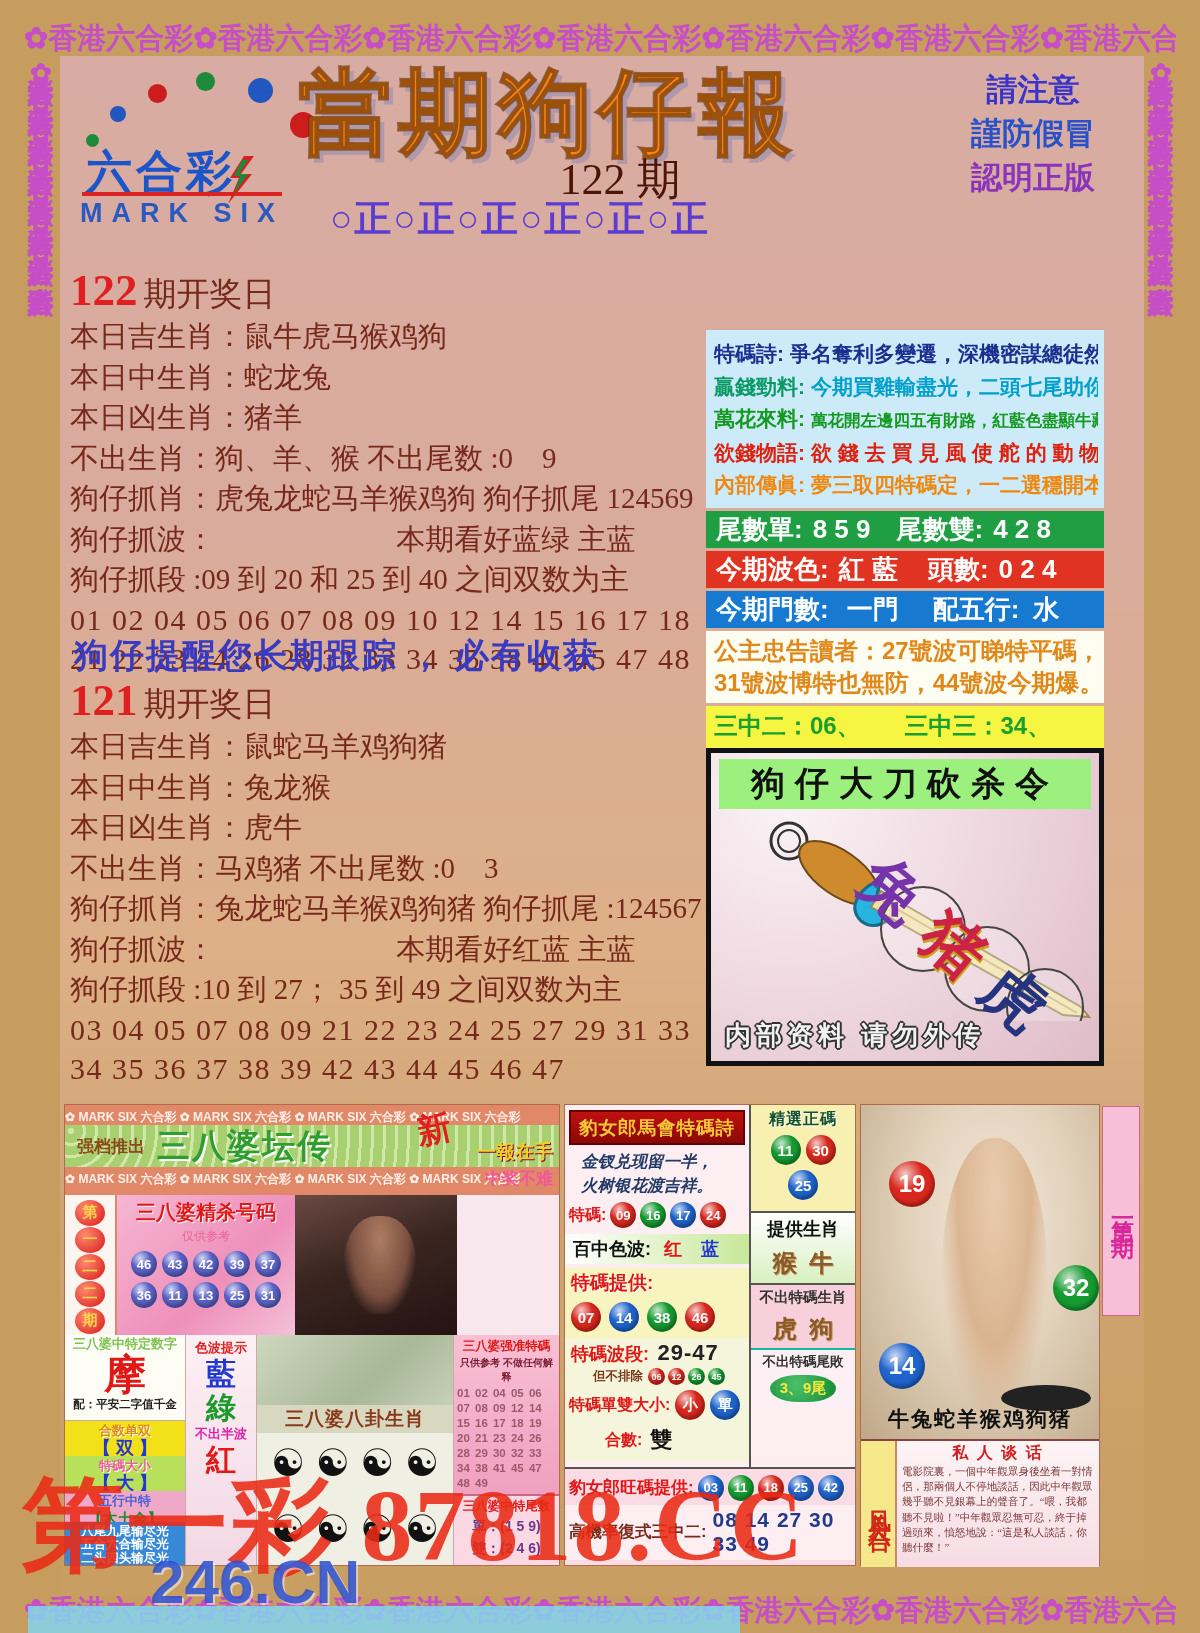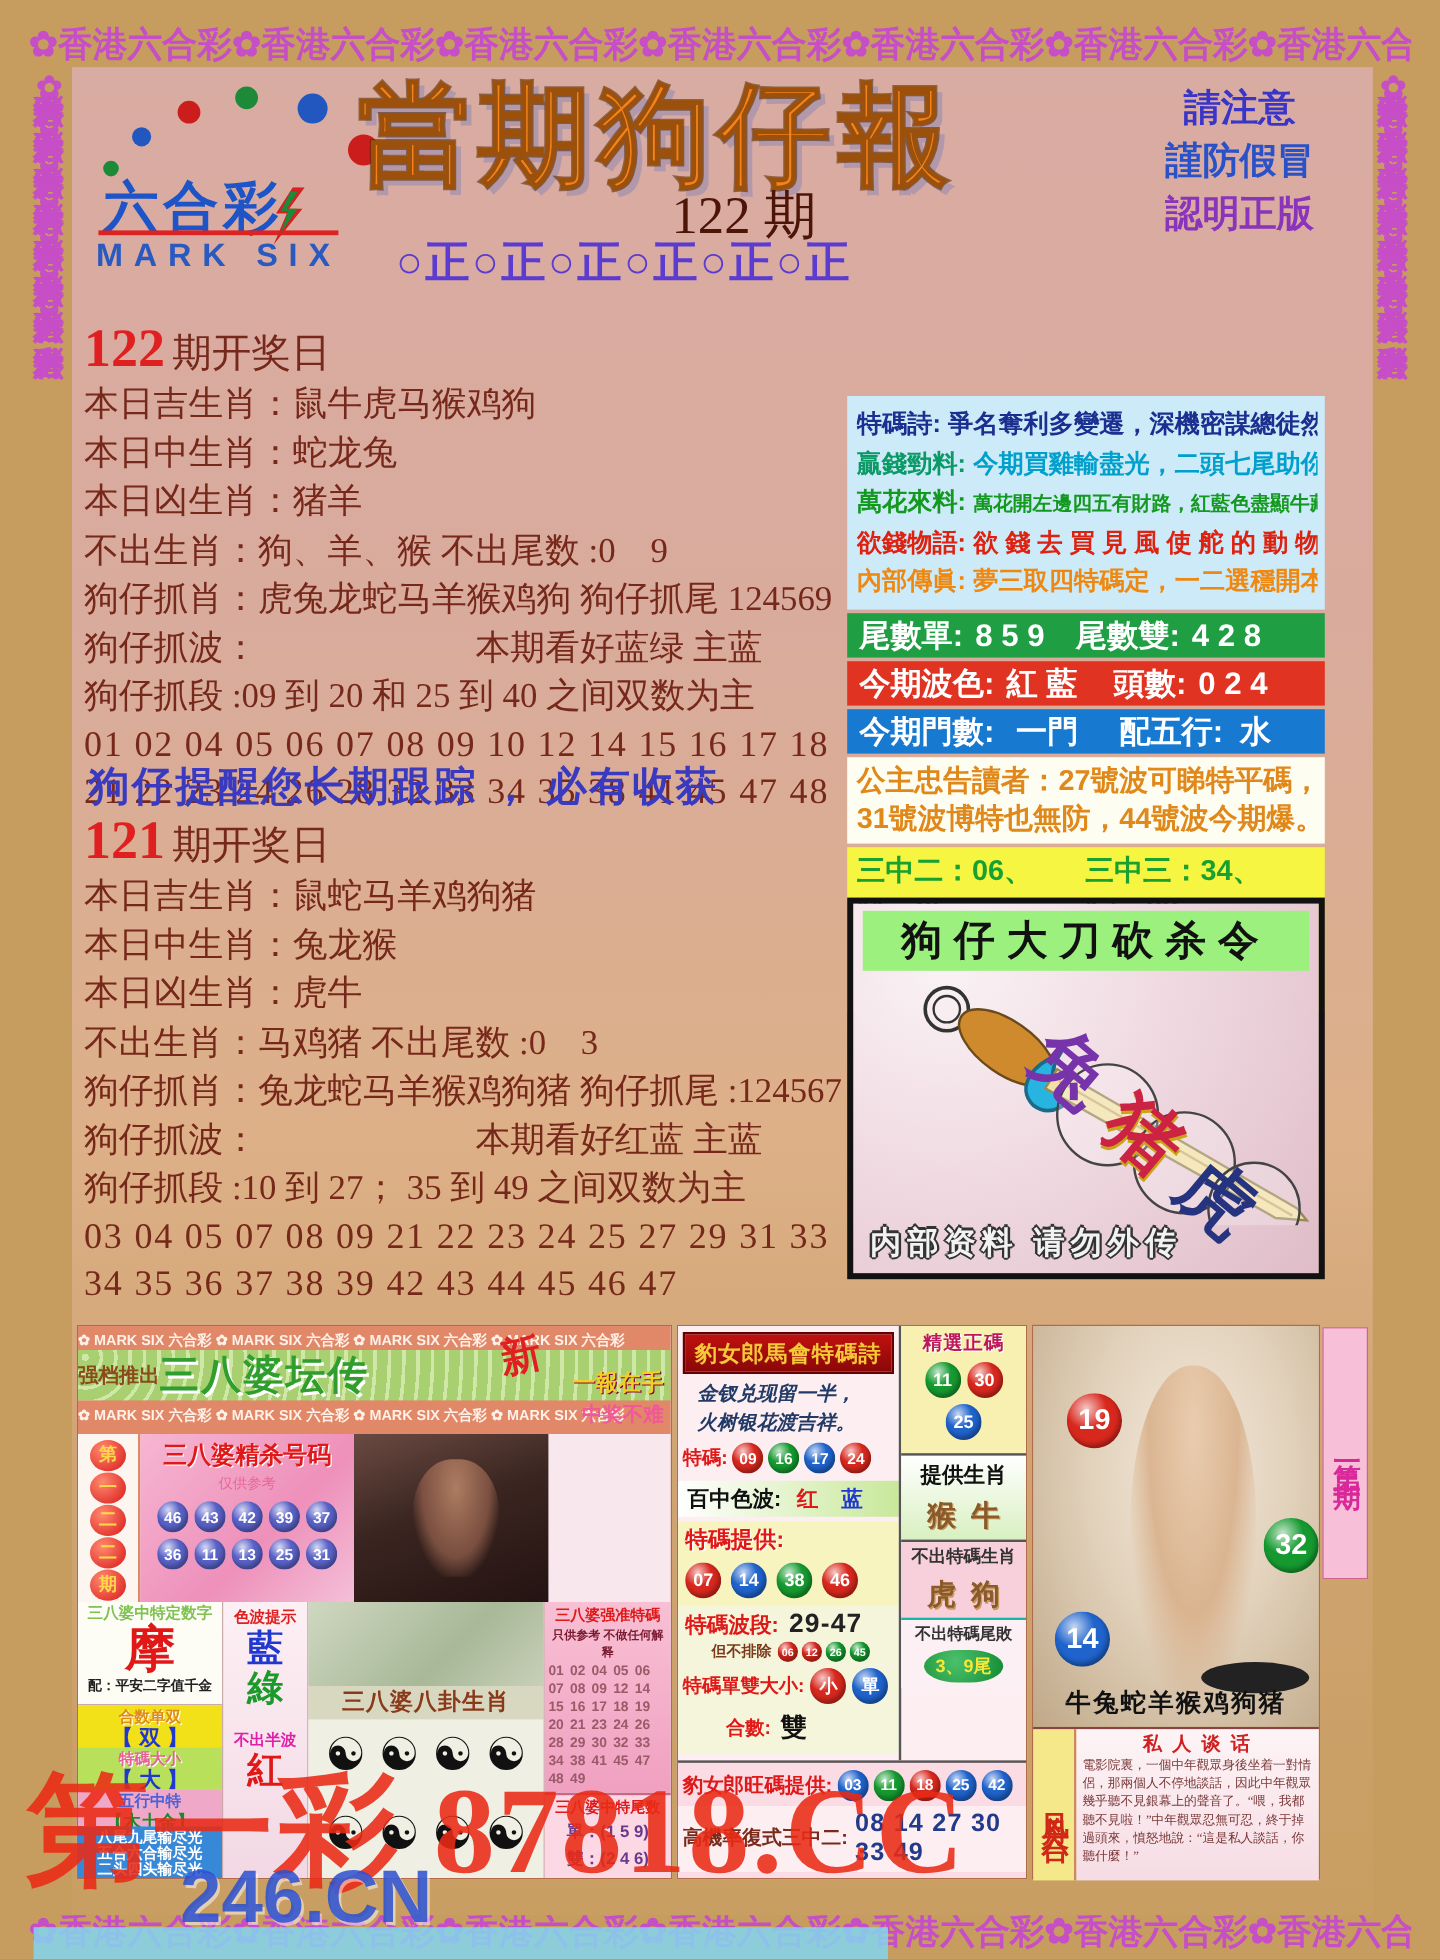--- a/index.html
+++ b/index.html
@@ -64,21 +64,21 @@
   .kc2{left:272px;top:203px;color:#26347f;}
   .kfoot{position:absolute;left:14px;bottom:8px;font-size:26px;font-weight:900;letter-spacing:5px;color:#f2f2f2;
          text-shadow:-2px 0 #333,2px 0 #333,0 -2px #333,0 2px #333,-1px -1px #333,1px 1px #333,1px -1px #333,-1px 1px #333;}
   
   .panelL{position:absolute;left:4px;top:1048px;width:496px;height:462px;background:#f8e8ee;overflow:hidden;
           border:1px solid #b06c4a;box-sizing:border-box;}
   .banner{position:relative;height:90px;background:#e08868;}
   .banner .tiny{color:#f8e0d0;font-size:12px;font-weight:bold;white-space:nowrap;overflow:hidden;height:20px;line-height:24px;color:#fff0e8;}
   .banner .strip2{height:42px;background:repeating-radial-gradient(circle at 6px 6px,#cfe8a8 0 3px,#a8d070 3px 12px);
                   display:flex;align-items:center;overflow:hidden;}
-  .banner .tui{color:#8a4a1a;font-weight:900;font-size:17px;margin:0 0;white-space:nowrap;}
+  .banner .tui{color:#8a4a1a;font-weight:900;font-size:17px;margin:0 12px;white-space:nowrap;}
   .banner .big{color:#2f9e2f;font-size:33px;font-weight:900;letter-spacing:2px;text-shadow:2px 2px 0 #fff;white-space:nowrap;}
   .banner .new{position:absolute;right:108px;top:2px;color:#e02020;font-size:34px;font-weight:900;transform:rotate(-12deg);}
   .banner .r1{position:absolute;right:6px;top:34px;color:#f0d020;font-size:19px;font-weight:900;text-shadow:1px 1px 0 #804;white-space:nowrap;}
   .banner .r2{position:absolute;right:6px;top:62px;color:#f05898;font-size:17px;font-weight:900;white-space:nowrap;}
   .plbody{display:flex;height:140px;}
   .lantern{width:50px;background:#fdf6f0;border-right:2px solid #d86;display:flex;flex-direction:column;align-items:center;padding-top:4px;}
   .lcirc{width:30px;height:26px;border-radius:50%;background:radial-gradient(circle at 35% 30%,#ff8a70,#d81818);color:#ffd84a;
          font-size:15px;font-weight:900;display:flex;align-items:center;justify-content:center;margin:0.5px 0;}
   .killbox{width:178px;background:linear-gradient(135deg,#f6b6d2,#ee90ba 60%,#f4c0d8);padding:4px 2px;box-sizing:border-box;text-align:center;}
   .killbox .kt{color:#e01818;font-weight:900;font-size:20px;text-shadow:1px 1px 0 #fff;}
@@ -99,21 +99,21 @@
   .sbox{height:34px;text-align:center;padding-top:1px;}
   .sbox .bt{font-size:13px;font-weight:900;} .sbox .bv{font-size:18px;font-weight:900;line-height:17px;}
   .sb1{background:#f2e018;} .sb1 .bt{color:#e08a18;text-shadow:1px 1px 0 #fff;} .sb1 .bv{color:#2038d0;}
   .sb2{background:#b8e05a;} .sb2 .bt{color:#e86098;text-shadow:1px 1px 0 #fff;} .sb2 .bv{color:#2038d0;}
   .sb3{background:#f0a8c8;height:30px;} .sb3 .bt{color:#4a62d8;} .sb3 .bv{color:#1a8a2a;font-size:15px;}
   .bluebox{background:#3888d8;flex:1;color:#fff;font-size:12.5px;font-weight:bold;text-align:center;padding-top:3px;line-height:13.5px;}
   .colB{width:70px;background:linear-gradient(180deg,#fdf0f4,#f2d8e4);border-left:1px solid #caa;text-align:center;}
   .colB .wt{color:#e02020;font-size:13px;font-weight:900;margin-top:4px;}
   .colB .wb{color:#2038d0;font-size:30px;font-weight:900;line-height:34px;font-family:"Liberation Serif",serif;}
   .colB .wg{color:#1a9a2a;font-size:30px;font-weight:900;line-height:34px;font-family:"Liberation Serif",serif;}
-  .colB .wn{color:#e020a8;font-size:13px;font-weight:900;margin-top:16px;}
+  .colB .wn{color:#e020a8;font-size:13px;font-weight:900;margin-top:0;}
   .colB .wr{color:#e01818;font-size:30px;font-weight:900;line-height:34px;font-family:"Liberation Serif",serif;}
   .colC{width:196px;border-left:1px solid #caa;display:flex;flex-direction:column;}
   .guanyin{height:70px;background:linear-gradient(135deg,#cfd8c0,#a8b898 60%,#c8d0b8);}
   .colC .bt8{background:#d8d8c0;color:#8a3a1a;font-size:19px;font-weight:900;text-align:center;height:28px;line-height:28px;letter-spacing:1px;}
   .yyrow{display:flex;justify-content:center;gap:6px;font-size:38px;line-height:60px;color:#111;background:#efefe4;flex:1;}
   .colD{flex:1;border-left:1px solid #caa;display:flex;flex-direction:column;}
   .strongbox{background:linear-gradient(180deg,#f8c0d4,#f0a0c0);flex:1;padding:3px;text-align:center;}
   .strongbox .st{color:#e01818;font-weight:900;font-size:12.5px;}
   .strongbox .ss{color:#7a1a30;font-size:10px;font-weight:bold;margin:1px 0 2px;}
   .strongbox .sn{color:#9a5a6a;font-size:11.5px;font-weight:bold;line-height:15px;text-align:left;word-spacing:2px;}
@@ -136,21 +136,21 @@
   .providebox{background:#f8f4c0;margin-top:4px;padding:2px 0 4px 6px;}
   .providebox .pl{color:#e01818;font-weight:900;font-size:19px;text-shadow:1px 1px 0 #fff;}
   .bandbox{background:#f5f5dc;padding:2px 0 2px 6px;}
   .band1{font-size:16px;} .band1 .bv{color:#222;font-weight:900;font-size:22px;margin-left:4px;letter-spacing:1px;}
   .band2{display:flex;align-items:center;gap:3px;margin:2px 0 0 22px;}
   .band2 .bn{color:#7a3a1a;font-weight:bold;font-size:12.5px;margin-right:2px;}
   .sizerow{display:flex;align-items:center;gap:5px;background:#f5f5dc;padding:3px 0 5px 4px;}
   .sumrow{display:flex;align-items:center;gap:8px;background:#f5f5dc;padding:0 0 6px 40px;}
   .sumv{color:#111;font-weight:900;font-size:22px;font-family:"Liberation Serif",serif;}
   .selbox{background:#f8f0b0;text-align:center;padding:4px 0 6px;}
-  .selbox .st{color:#be185d;font-weight:900;font-size:16px;letter-spacing:1px;text-shadow:1px 1px 0 #fff;}
+  .selbox .st{color:#14532d;font-weight:900;font-size:16px;letter-spacing:1px;text-shadow:1px 1px 0 #fff;}
   .zodbox{background:linear-gradient(180deg,#fff,#d8f0c0);text-align:center;border-top:2px solid #555;padding:4px 0;}
   .zodbox .zt{color:#111;font-weight:900;font-size:18px;}
   .animal{display:inline-block;font-size:24px;color:#8a5a2a;font-weight:900;margin:6px 4px 0;
           text-shadow:1px 1px 0 #c89a60;font-family:"Liberation Serif",serif;}
   .nozod{background:#f8d0dc;text-align:center;border-top:2px solid #555;padding:3px 0;}
   .nozod .zt{color:#333;font-weight:900;font-size:14.5px;}
   .notail{background:#fdf0f4;text-align:center;border-top:2px solid #14b8a6;padding:3px 0 5px;}
   .notail .zt{color:#333;font-weight:900;font-size:13.5px;}
   .pill{display:inline-block;background:radial-gradient(circle at 40% 35%,#4ac06a,#128a32);color:#f5e838;
         font-weight:900;font-size:15px;border-radius:50%/60%;padding:4px 10px;margin-top:4px;}

